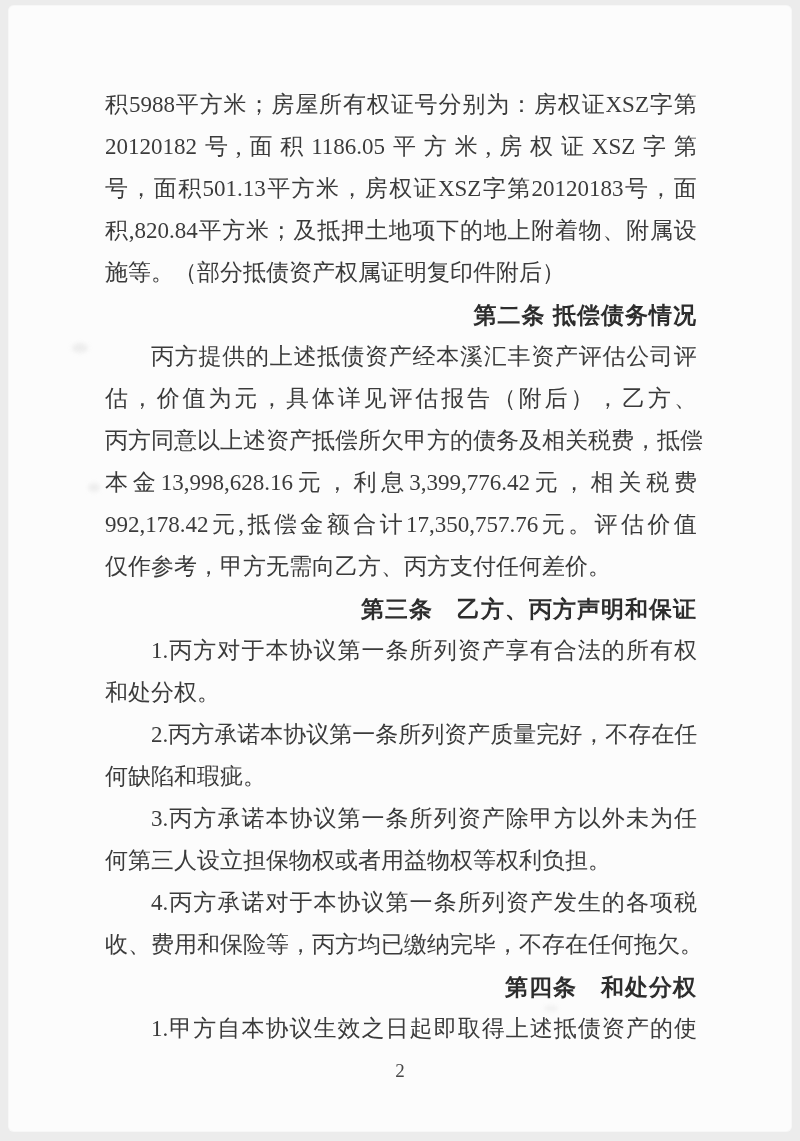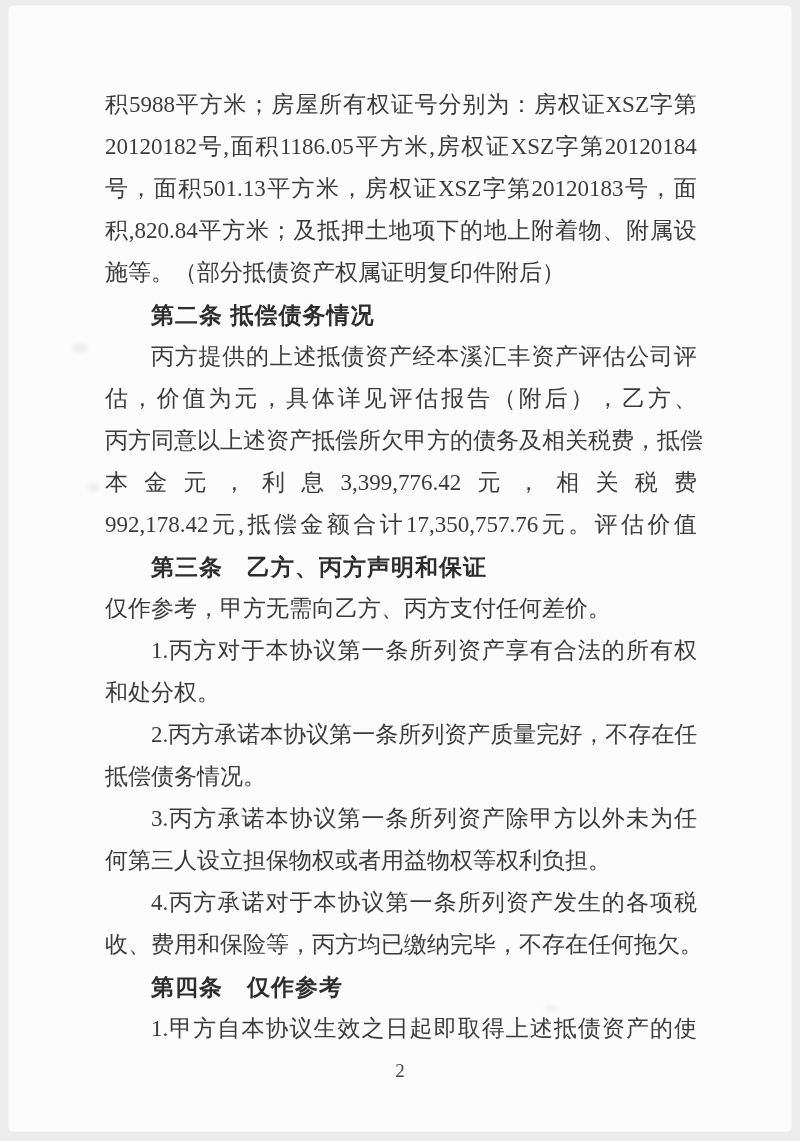--- a/index.html
+++ b/index.html
@@ -46,20 +46,21 @@
     white-space: normal;
   }
   .line.indent {
     padding-left: 46px;
   }
   .line.heading {
     font-family: "Liberation Sans", "DejaVu Sans", sans-serif;
     font-weight: 700;
     color: #2d2d2d;
     letter-spacing: 1px;
+    text-align: right;
   }
   .pagenum {
     position: absolute;
     left: 0;
     right: 0;
     top: 1055px;
     text-align: center;
     font-size: 19px;
     color: #474747;
     font-family: "Liberation Serif", "DejaVu Serif", serif;
@@ -119,21 +120,20 @@
         <span>平</span>
         <span>方</span>
         <span>米</span>
         <span>,</span>
         <span>房</span>
         <span>权</span>
         <span>证</span>
         <span>XSZ</span>
         <span>字</span>
         <span>第</span>
-        <span>20120184</span>
       </div>
       <div class="line stretch">
         <span>号</span>
         <span>，</span>
         <span>面</span>
         <span>积</span>
         <span>501.13</span>
         <span>平</span>
         <span>方</span>
         <span>米</span>
@@ -250,20 +250,21 @@
         <span>关</span>
         <span>税</span>
         <span>费</span>
         <span>，</span>
         <span>抵</span>
         <span>偿</span>
       </div>
       <div class="line stretch">
         <span>本</span>
         <span>金</span>
+        <span>13,998,628.16</span>
         <span>元</span>
         <span>，</span>
         <span>利</span>
         <span>息</span>
         <span>3,399,776.42</span>
         <span>元</span>
         <span>，</span>
         <span>相</span>
         <span>关</span>
         <span>税</span>
@@ -280,22 +281,22 @@
         <span>合</span>
         <span>计</span>
         <span>17,350,757.76</span>
         <span>元</span>
         <span>。</span>
         <span>评</span>
         <span>估</span>
         <span>价</span>
         <span>值</span>
       </div>
+      <div class="line">仅作参考，甲方无需向乙方、丙方支付任何差价。</div>
       <div class="line heading indent">第三条　乙方、丙方声明和保证</div>
-      <div class="line">仅作参考，甲方无需向乙方、丙方支付任何差价。</div>
       <div class="line indent stretch">
         <span>1.</span>
         <span>丙</span>
         <span>方</span>
         <span>对</span>
         <span>于</span>
         <span>本</span>
         <span>协</span>
         <span>议</span>
         <span>第</span>
@@ -334,21 +335,21 @@
         <span>质</span>
         <span>量</span>
         <span>完</span>
         <span>好</span>
         <span>，</span>
         <span>不</span>
         <span>存</span>
         <span>在</span>
         <span>任</span>
       </div>
-      <div class="line">抵偿债务情况。</div>
+      <div class="line">何缺陷和瑕疵。</div>
       <div class="line indent stretch">
         <span>3.</span>
         <span>丙</span>
         <span>方</span>
         <span>承</span>
         <span>诺</span>
         <span>本</span>
         <span>协</span>
         <span>议</span>
         <span>第</span>
@@ -414,21 +415,21 @@
         <span>，</span>
         <span>不</span>
         <span>存</span>
         <span>在</span>
         <span>任</span>
         <span>何</span>
         <span>拖</span>
         <span>欠</span>
         <span>。</span>
       </div>
-      <div class="line heading indent">第四条　仅作参考</div>
+      <div class="line heading indent">第四条　和处分权</div>
       <div class="line indent stretch">
         <span>1.</span>
         <span>甲</span>
         <span>方</span>
         <span>自</span>
         <span>本</span>
         <span>协</span>
         <span>议</span>
         <span>生</span>
         <span>效</span>

